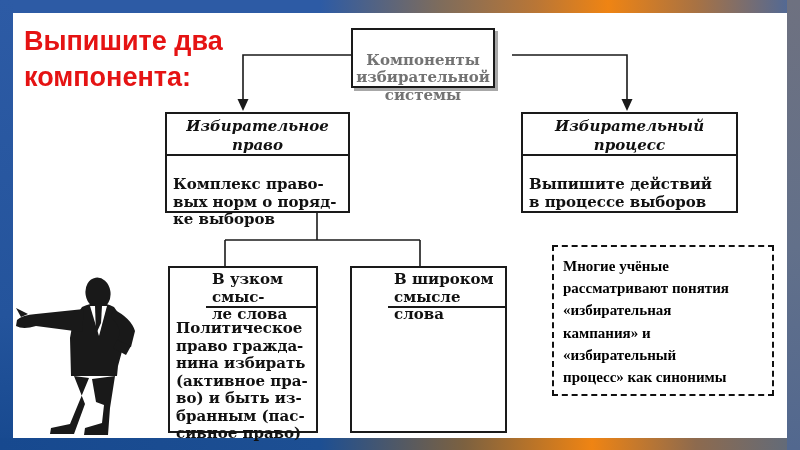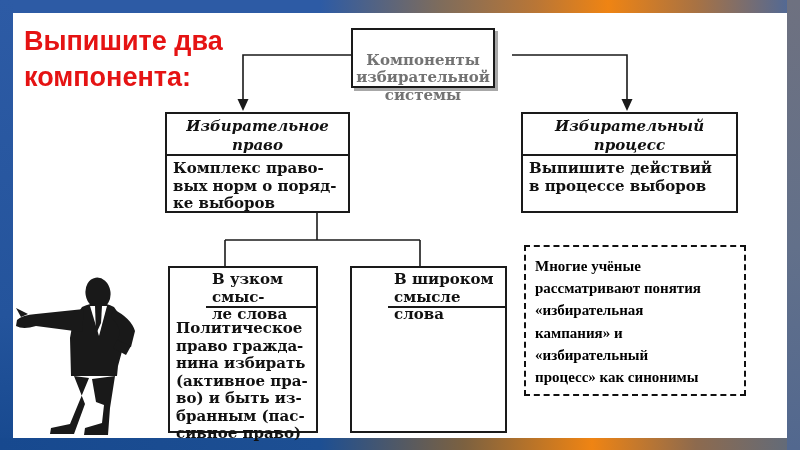--- a/index.html
+++ b/index.html
@@ -33,35 +33,35 @@
     padding-top:4px;white-space:pre-line;color:#737373;
   }
   .branch{color:#111;}
   .branch .hdr{
     border-bottom:2px solid #1a1a1a;height:42px;
     font-weight:bold;font-style:italic;font-size:15px;line-height:1.25;
     text-align:center;padding-top:3px;white-space:pre-line;box-sizing:border-box;
   }
   .branch .bdy{
     font-weight:bold;font-size:15px;line-height:1.17;
-    padding:4px 6px;white-space:pre-line;
+    padding:20px 6px;white-space:pre-line;
   }
   .branch1{left:165px;top:112px;width:185px;height:101px;}
   .branch2{left:508px;top:112px;width:217px;height:101px;margin-left:13px;}
   .sub .hdr{
     border-bottom:2px solid #1a1a1a;height:40px;
     font-weight:bold;font-style:normal;font-size:15px;line-height:1.17;
     text-align:left;padding:3px 6px;box-sizing:border-box;margin-left:36px;
   }
   .sub .bdy{padding:12px 6px;}
   .sub1{left:168px;top:266px;width:150px;height:167px;}
   .sub2{left:350px;top:266px;width:157px;height:167px;}
   
   .note-box{
-    left:524px;top:245px;width:222px;height:151px;
+    left:552px;top:245px;width:222px;height:151px;
     border:2px dashed #111;background:#fff;
     font-family:"Liberation Serif",serif;font-weight:bold;font-size:15px;
     line-height:1.48;color:#000;padding:8px 6px 6px 9px;white-space:pre-line;
   }
   
   .connector-svg{left:0;top:0;width:800px;height:450px;pointer-events:none;}
   .presenter{left:14px;top:276px;width:150px;height:162px;}
 </style>
 </head>
 <body>

